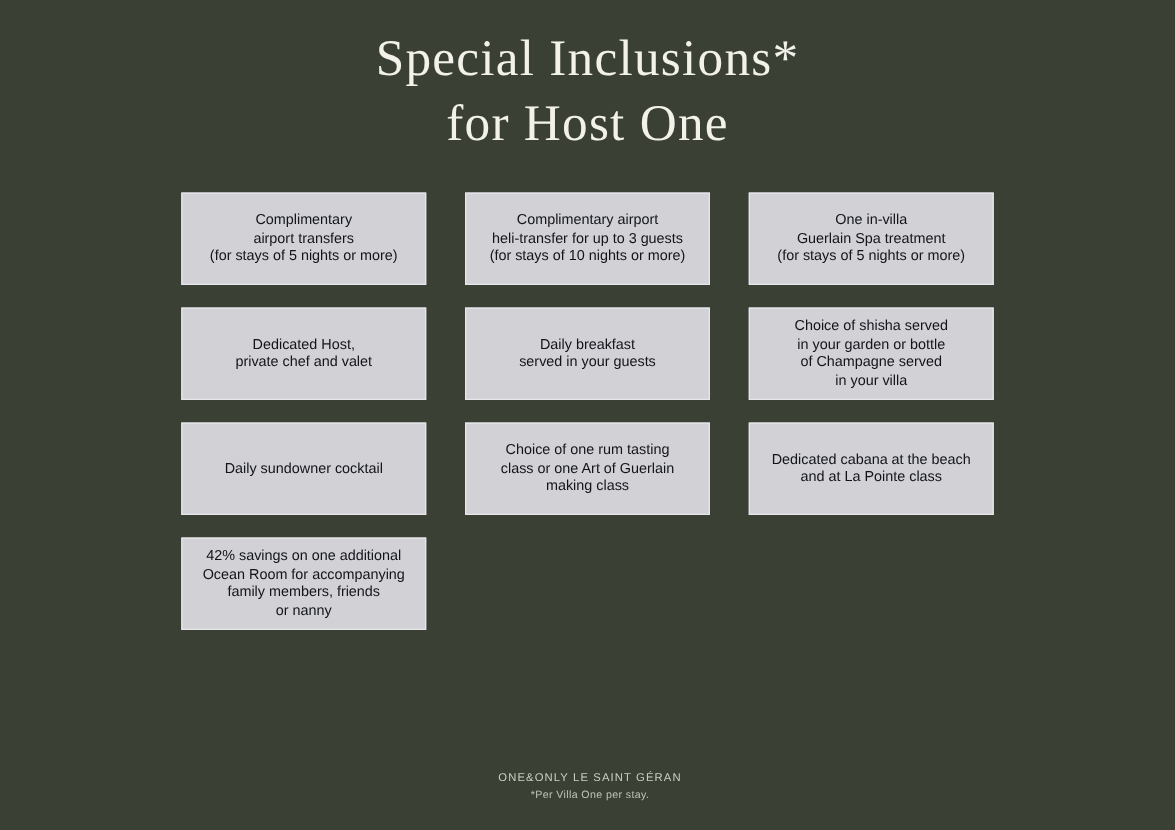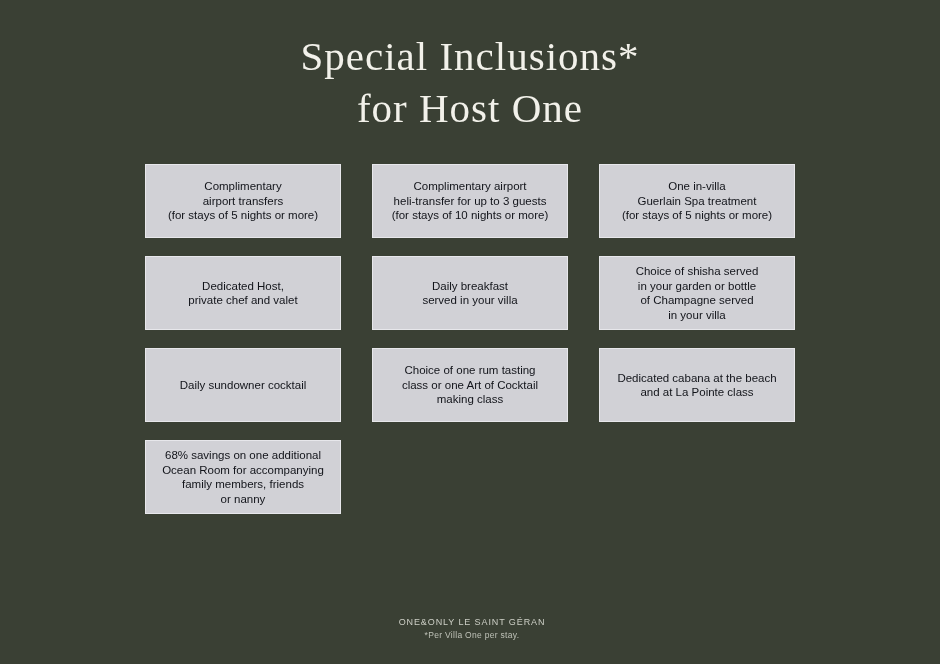--- a/index.html
+++ b/index.html
@@ -20,21 +20,21 @@
     width: 940px;
     height: 664px;
     position: relative;
     display: flex;
     flex-direction: column;
     align-items: center;
   }
 
   
   .title-block {
-    margin-top: 30px;
+    margin-top: 20px;
     text-align: center;
     color: #f2f1ea;
     font-family: "Liberation Serif", "DejaVu Serif", serif;
     font-weight: 400;
     letter-spacing: 0.5px;
   }
   .title-line {
     font-size: 41px;
     line-height: 52px;
     white-space: nowrap;
@@ -128,44 +128,44 @@
 Guerlain Spa treatment
 (for stays of 5 nights or more)</div>
     </div>
 
     <div class="card">
       <div class="card-text">Dedicated Host,
 private chef and valet</div>
     </div>
     <div class="card">
       <div class="card-text">Daily breakfast
-served in your villa</div>
+served in your guests</div>
     </div>
     <div class="card">
       <div class="card-text">Choice of shisha served
 in your garden or bottle
 of Champagne served
 in your villa</div>
     </div>
 
     <div class="card">
       <div class="card-text">Daily sundowner cocktail</div>
     </div>
     <div class="card">
       <div class="card-text">Choice of one rum tasting
-class or one Art of Cocktail
+class or one Art of Guerlain
 making class</div>
     </div>
     <div class="card">
       <div class="card-text">Dedicated cabana at the beach
 and at La Pointe class</div>
     </div>
 
     <div class="card">
-      <div class="card-text">68% savings on one additional
+      <div class="card-text">42% savings on one additional
 Ocean Room for accompanying
 family members, friends
 or nanny</div>
     </div>
     <div class="card-empty"></div>
   </div>
 
   <div class="footer">
     <div class="footer-brand">ONE&amp;ONLY LE SAINT GÉRAN</div>
     <div class="footer-note">*Per Villa One per stay.</div>

